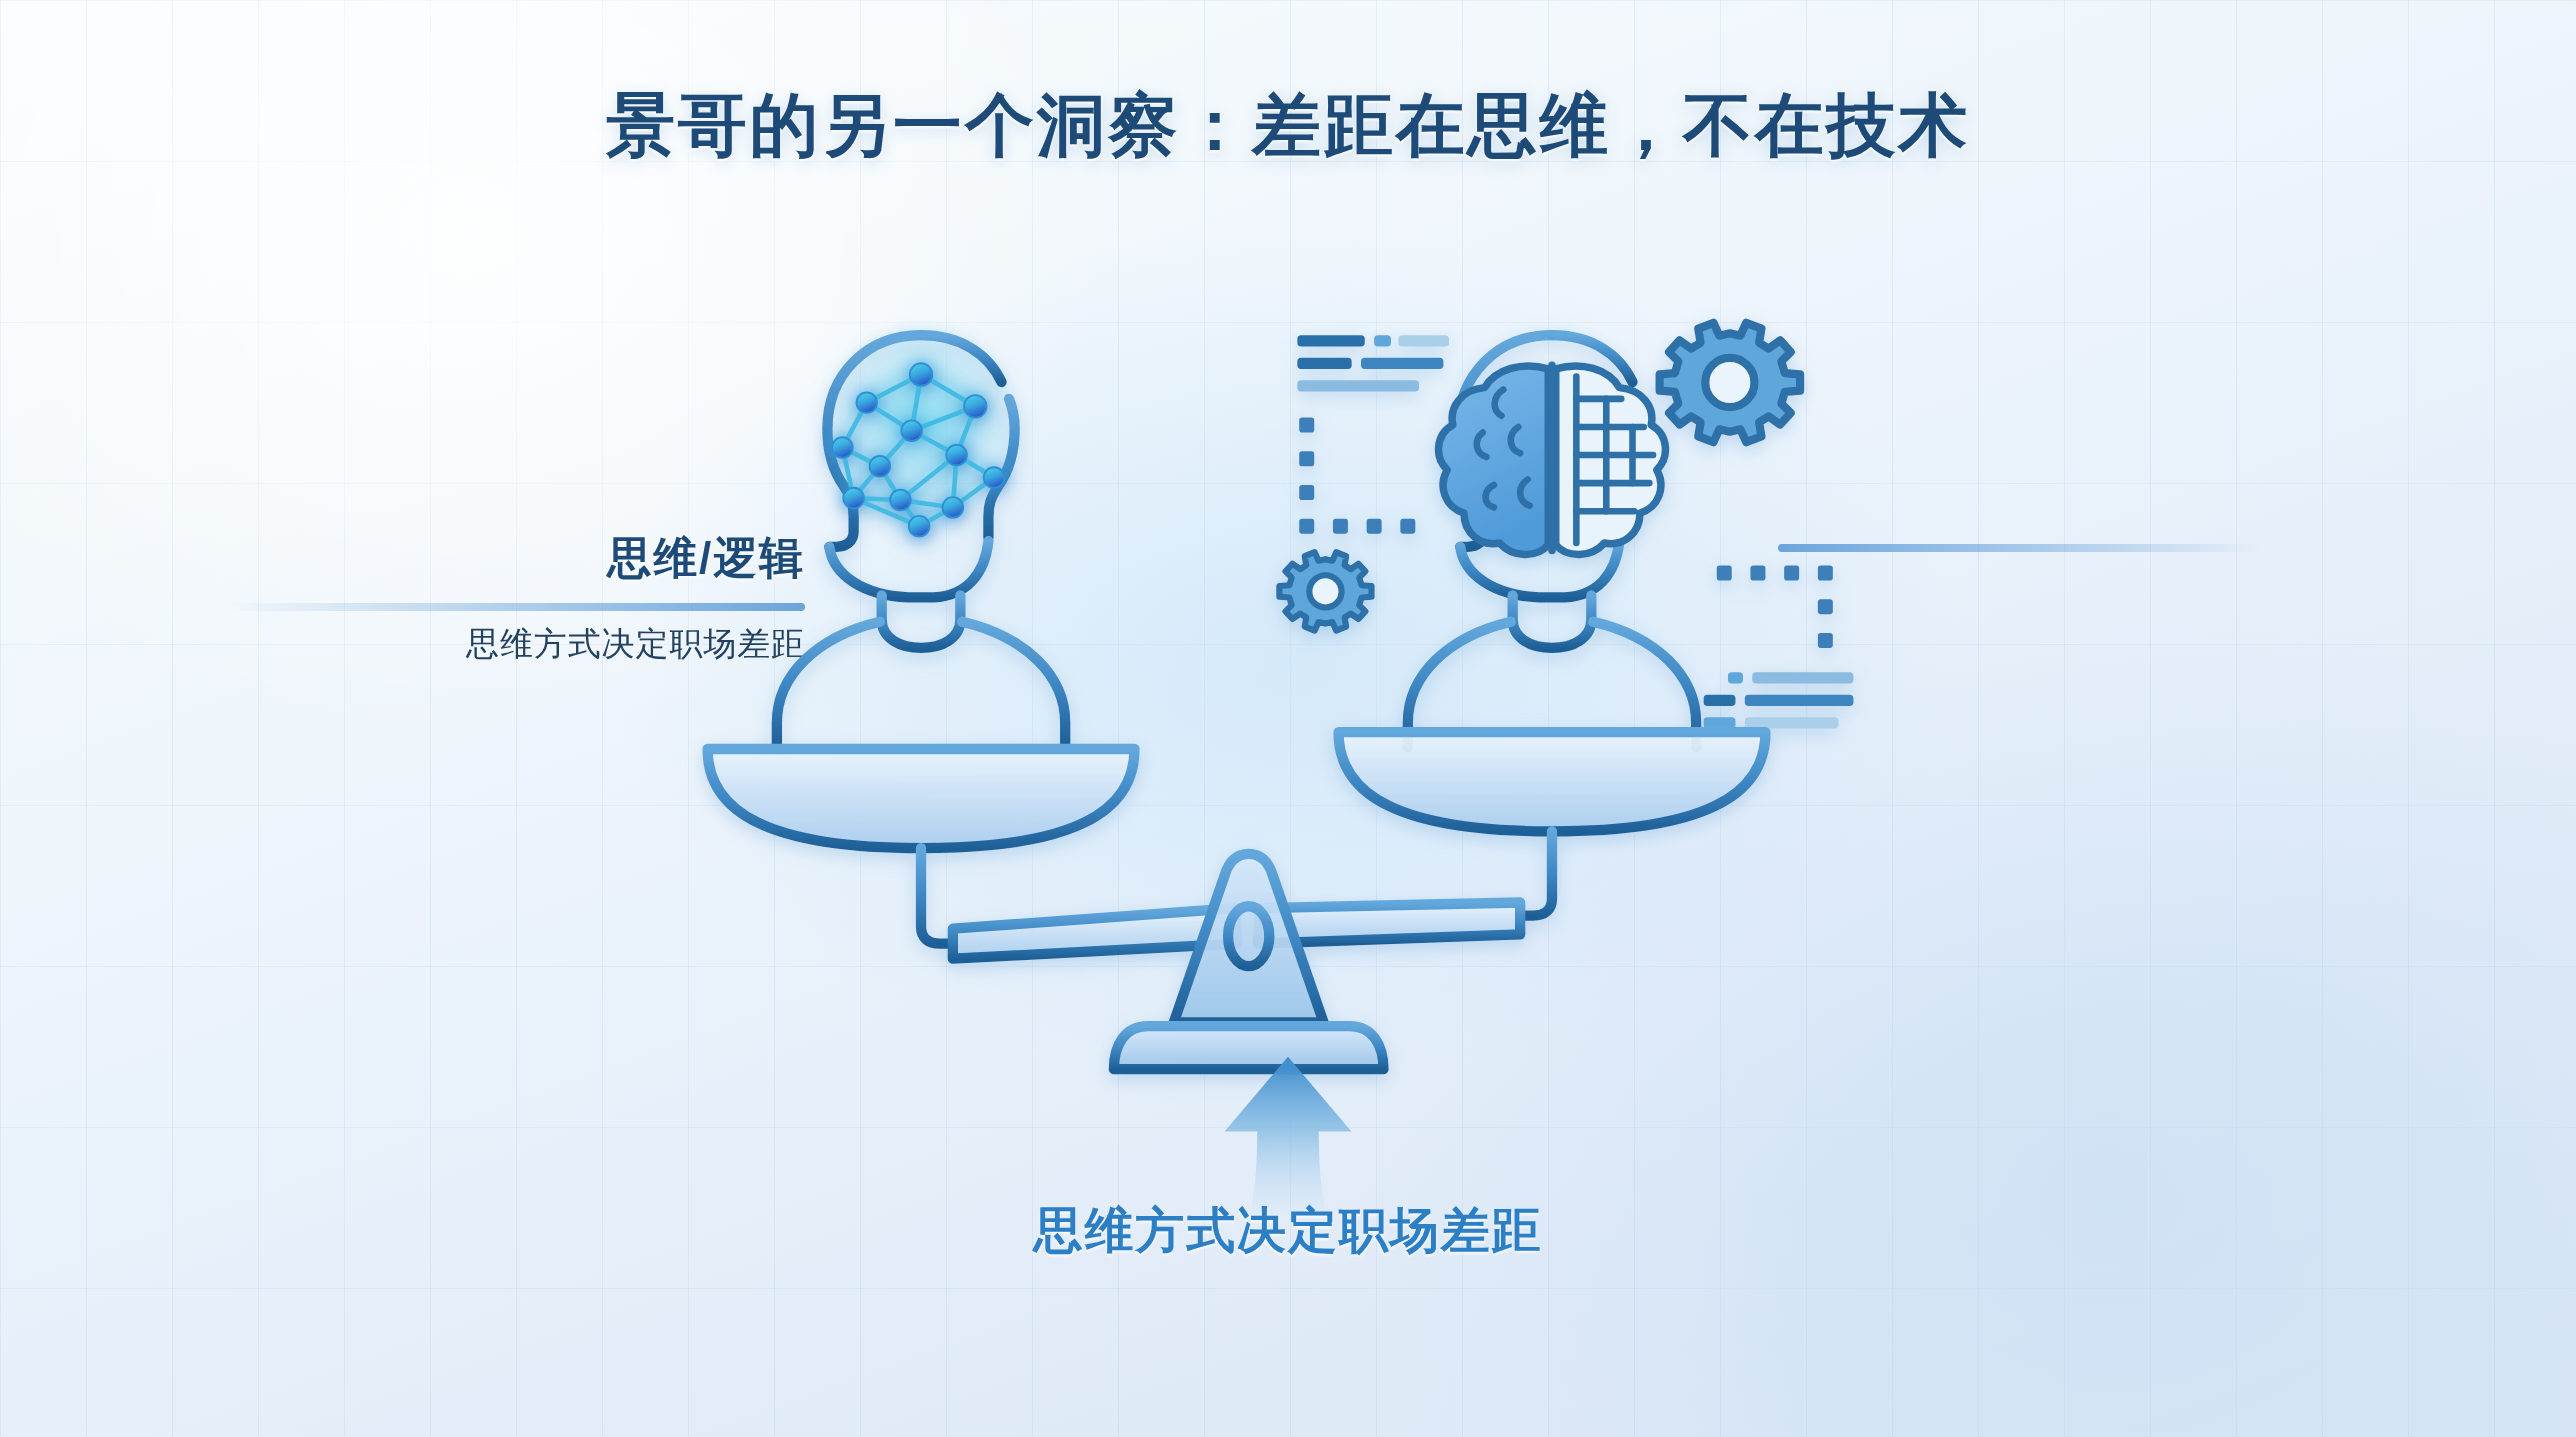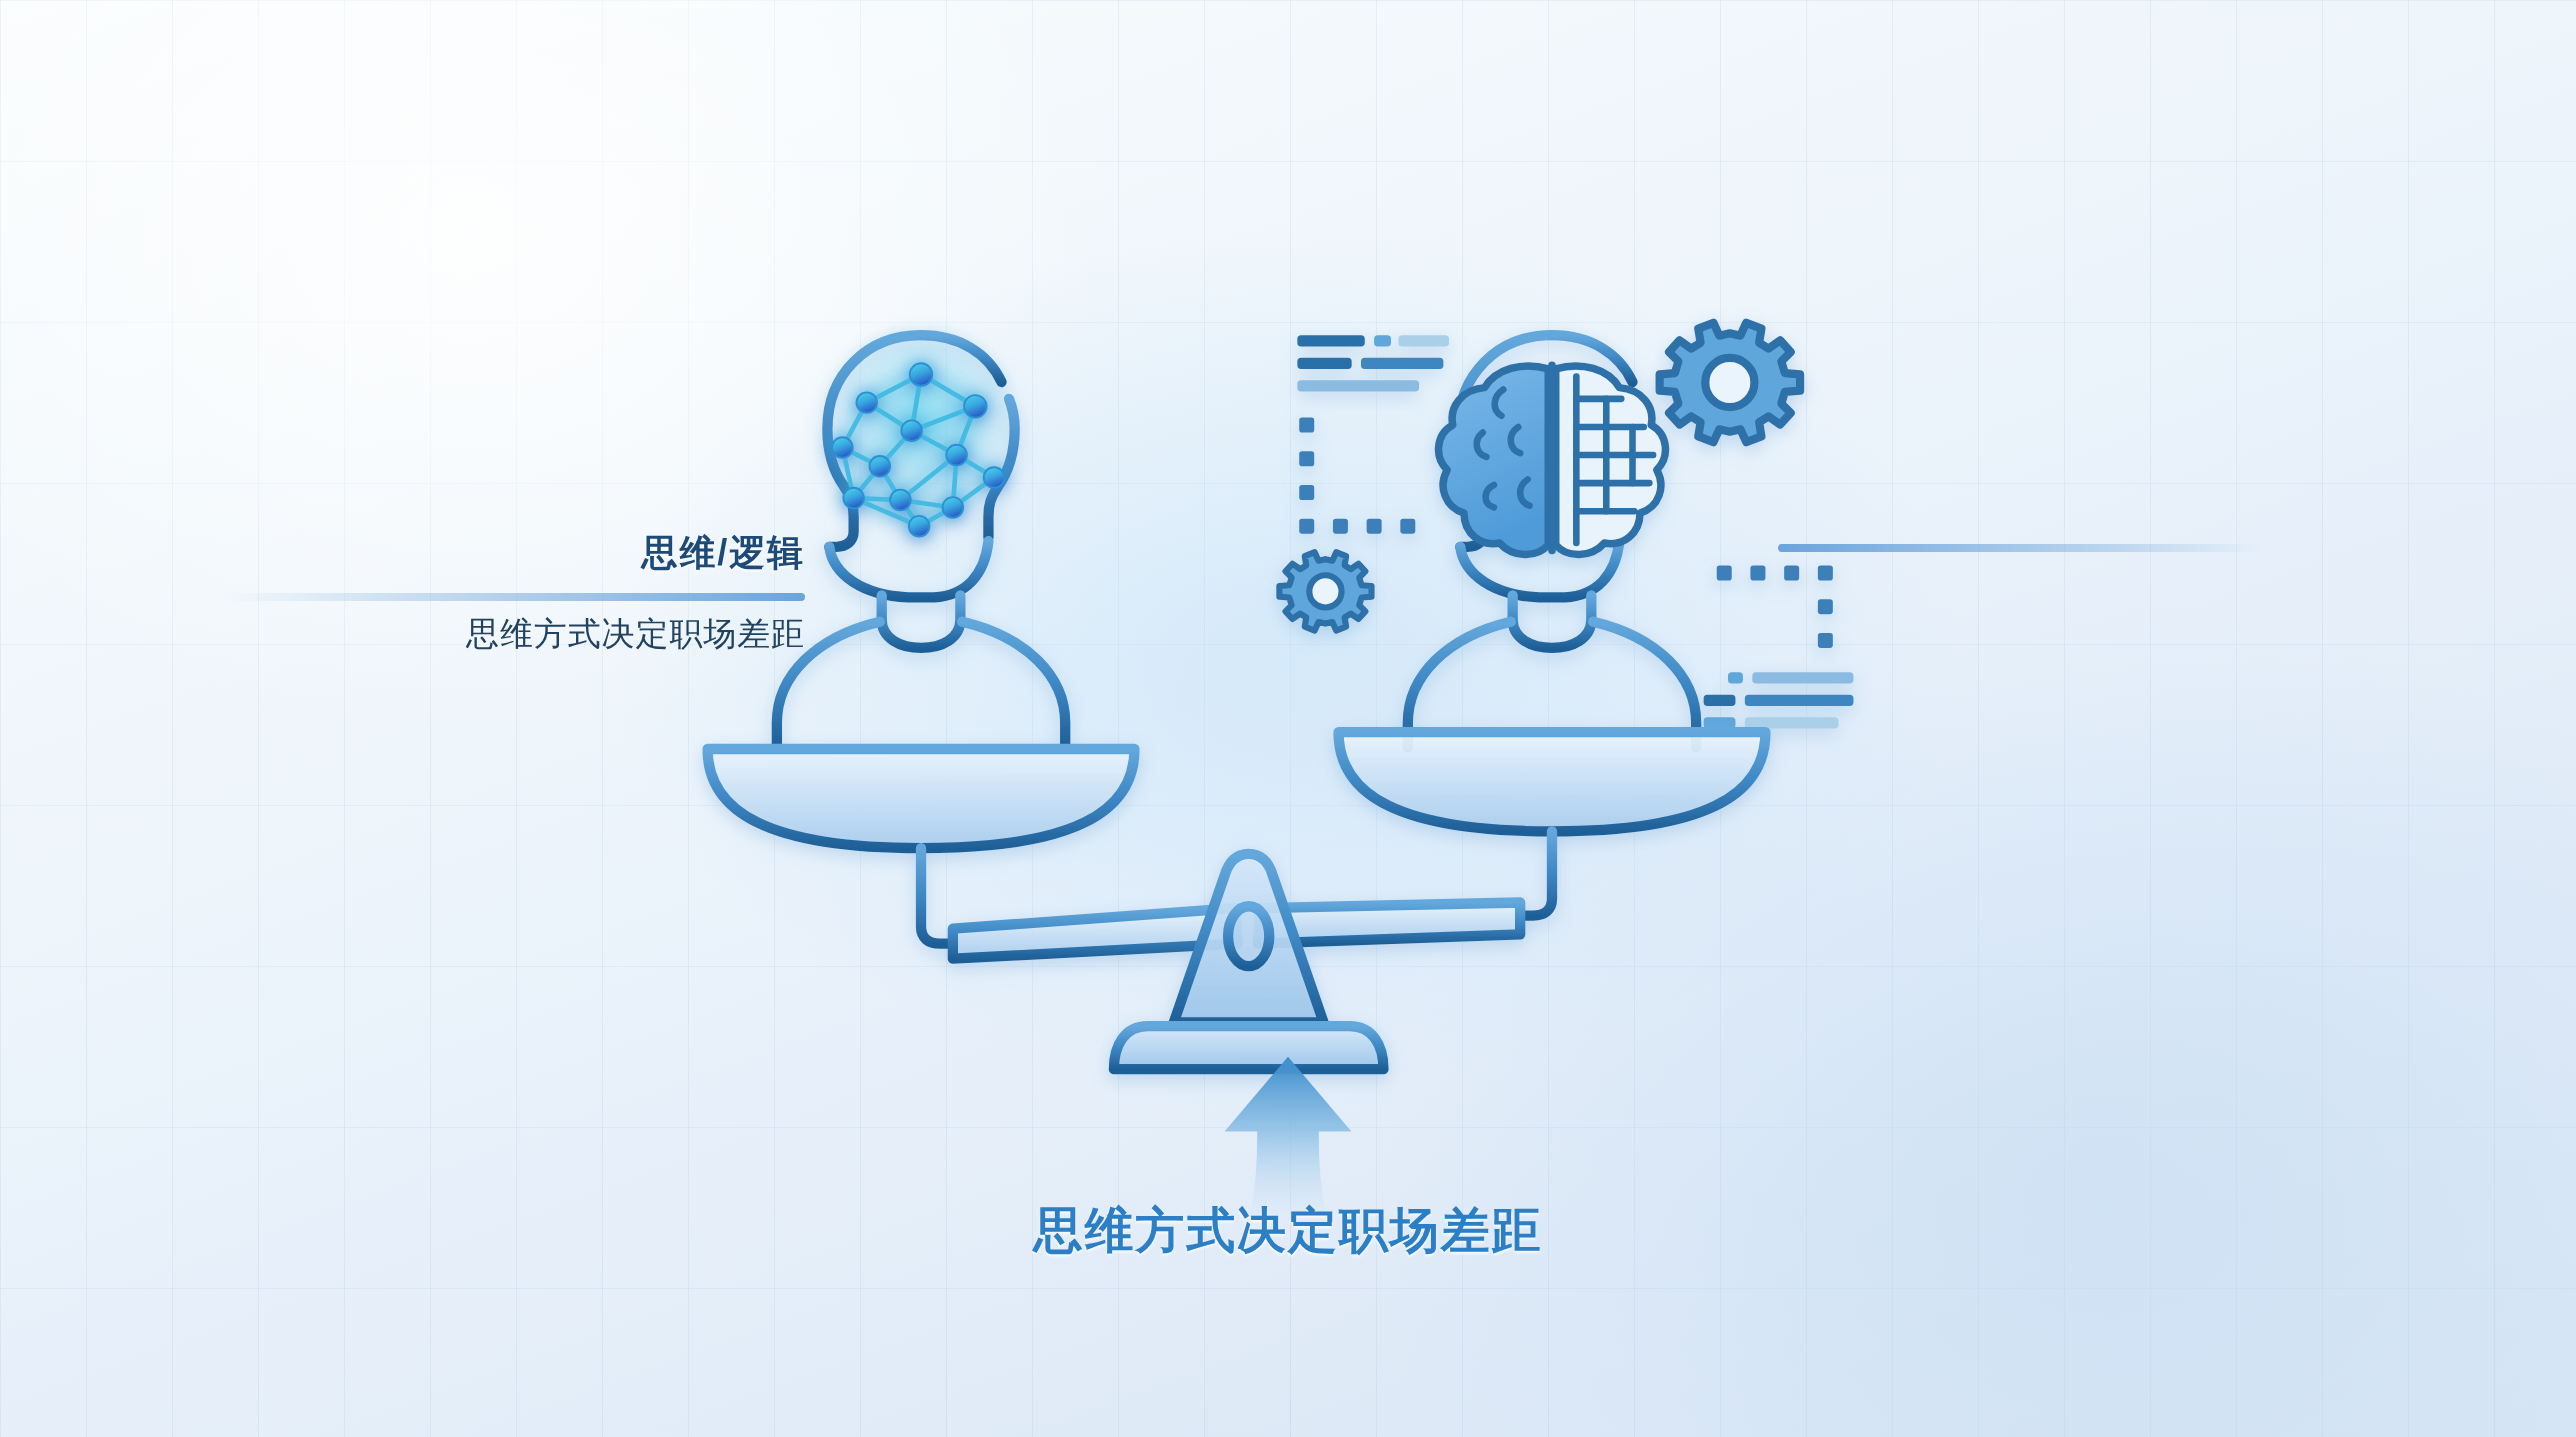--- a/index.html
+++ b/index.html
@@ -75,21 +75,21 @@
     font-weight: 700;
     letter-spacing: 2.8px;
     color: #1d4a77;
     text-shadow: 0 1.9px 2.8px rgba(255,255,255,0.85), 0 3.7px 15px rgba(150,190,225,0.45);
     white-space: nowrap;
   }
 
   
   .side-label { position: absolute; }
   .side-label .lbl-text {
-    font-size: 36px;
+    font-size: 44px;
     font-weight: 700;
     color: #1d4a77;
     letter-spacing: 1.9px;
     white-space: nowrap;
     text-shadow: 0 1.9px 2.8px rgba(255,255,255,0.8);
   }
   .side-label .lbl-rule {
     height: 7.5px;
     margin-top: 15px;
     border-radius: 3.7px;
@@ -158,20 +158,21 @@
 </head>
 <body>
 
 <div class="stage">
 
   <div class="bg-grid"></div>
   <div class="bg-wash-tl"></div>
   <div class="bg-wash-br"></div>
   <div class="bg-center-glow"></div>
 
+  <div class="title">景哥的另一个洞察：差距在思维，不在技术</div>
 
   <div class="side-label" id="label-left">
     <div class="lbl-text">思维/逻辑</div>
     <div class="lbl-rule"></div>
     <div class="lbl-sub">思维方式决定职场差距</div>
   </div>
 
   <div class="side-label" id="label-right">
     <div class="lbl-rule"></div>
   </div>

